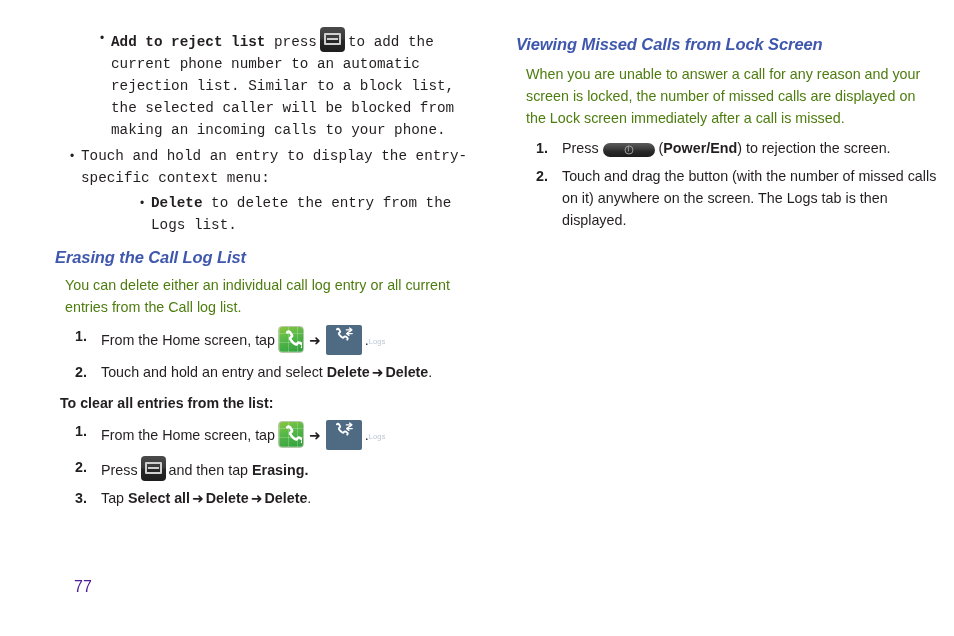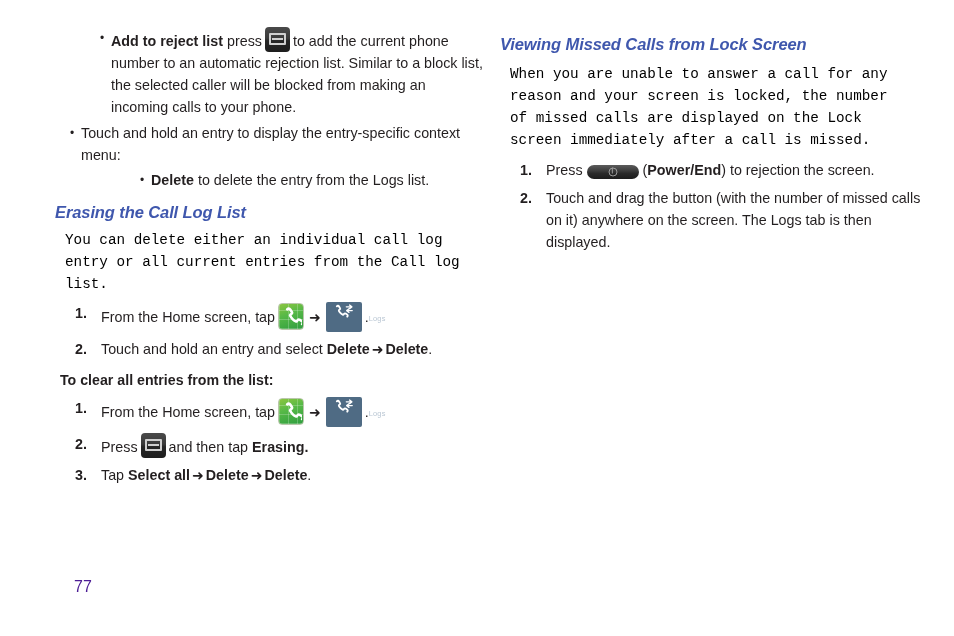--- a/index.html
+++ b/index.html
@@ -20,21 +20,21 @@
     position: absolute;
     inset: 0;
   }
 
   .col {
     position: absolute;
     top: 0;
     width: 430px;
   }
   .col-left  { left: 55px; }
-  .col-right { left: 500px; }
+  .col-right { left: 516px; }
 
   
   .section-heading {
     font-style: italic;
     font-weight: bold;
     font-size: 16.5px;
     color: #3f57ad;
     letter-spacing: -0.1px;
     line-height: 1.2;
   }
@@ -43,39 +43,38 @@
     font-weight: bold;
     font-size: 14.2px;
     color: #231f20;
     line-height: 1.25;
   }
 
   
   .para {
     font-size: 14.3px;
     line-height: 22px;
-    color: #000000;
-    font-family: Liberation Mono, monospace;
+    color: #4d7c0f;
   }
 
   
   .bullet-row {
     display: flex;
     align-items: flex-start;
     font-size: 14.3px;
     line-height: 22px;
   }
   .bullet-mark {
     flex: 0 0 auto;
     width: 11px;
     text-align: left;
     font-size: 12px;
     line-height: 22px;
   }
-  .bullet-body { flex: 1 1 auto; }
+  .bullet-body { flex: 1 1 auto; font-family: Liberation Mono, monospace; }
 
   
   .step-row {
     display: flex;
     align-items: flex-start;
     font-size: 14.3px;
     line-height: 22px;
   }
   .step-num {
     flex: 0 0 auto;

